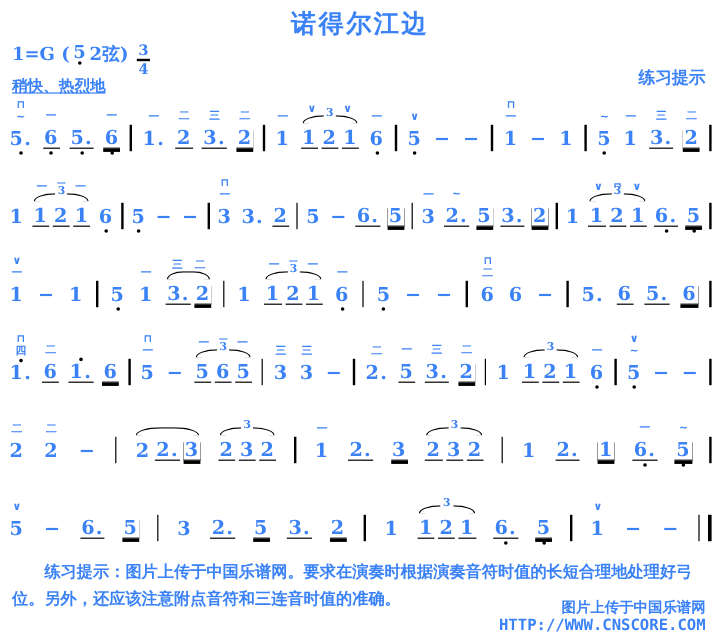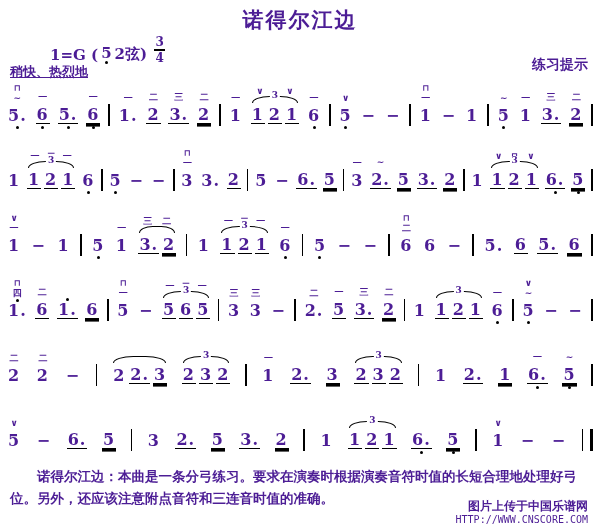--- a/index.html
+++ b/index.html
@@ -1,22 +1,22 @@
 <!DOCTYPE html>
 <html><head>
 <meta charset="utf-8">
 <style>
   html,body{margin:0;padding:0;background:#e8e8e8;}
-  .page{position:relative;width:600px;height:531px;background:#fff;color:#4c1d95;
+  .page{position:relative;width:600px;height:531px;background:#fff;color:#3b82f6;
         font-family:"Liberation Sans",sans-serif;overflow:hidden;margin:0 auto;}
   
   .title{position:absolute;top:6px;left:0;width:100%;text-align:center;
          font-size:21px;font-weight:bold;letter-spacing:2px;}
-  .keyline{position:absolute;top:36px;left:10px;display:flex;align-items:flex-end;
-           gap:3px;font-size:15px;font-weight:bold;font-family:"DejaVu Serif",serif;margin-left:40px;}
+  .keyline{position:absolute;top:36px;left:10px;display:flex;align-items:flex-start;
+           gap:3px;font-size:15px;font-weight:bold;font-family:"DejaVu Serif",serif;}
   .keynote{display:inline-flex;flex-direction:column;align-items:center;line-height:1;}
   .frac{display:inline-flex;flex-direction:column;align-items:center;line-height:1;
         font-size:12px;margin-left:4px;}
   .frac .fbar{width:11px;height:1.5px;background:#000;margin:1px 0;}
   .tempo{position:absolute;top:63px;left:10px;font-size:13px;font-weight:bold;text-decoration:underline;}
   .composer{position:absolute;top:56px;right:12px;font-size:14px;font-weight:bold;}
   
   .score{position:absolute;top:84px;left:7px;right:7px;}
   .row{display:flex;justify-content:space-between;align-items:flex-end;margin-bottom:16px;}
   .tok{display:flex;flex-direction:column;align-items:center;justify-content:flex-end;}
@@ -42,21 +42,21 @@
   .lab{position:absolute;left:50%;top:-6px;transform:translateX(-50%);background:#fff;
        padding:0 2px;font-size:9px;font-weight:bold;line-height:1;
        font-family:"DejaVu Serif",serif;}
   .gnotes{display:flex;gap:3px;align-items:flex-end;justify-content:center;}
   .sub{display:flex;flex-direction:column;align-items:center;}
   
   .practice{position:absolute;top:466px;left:10px;right:10px;font-size:13.5px;
             font-weight:bold;line-height:1.6;text-indent:2em;}
   .wm{position:absolute;top:499px;right:12px;text-align:right;line-height:1.25;}
   .wm .wm1{font-size:12px;font-weight:bold;}
-  .wm .wm2{font-size:10px;font-weight:normal;font-family:"DejaVu Sans Mono",monospace;}
+  .wm .wm2{font-size:13px;font-weight:bold;font-family:"DejaVu Sans Mono",monospace;}
 </style>
 </head>
 <body>
 
 <div class="page">
   <div class="title">诺得尔江边</div>
 
   <div class="keyline">
     <span>1=G (</span>
     <span class="keynote">
@@ -1139,19 +1139,19 @@
         <div class="tok">
           <div class="mstack"></div>
           <div class="hd"></div>
           <div class="digit">−</div>
           <div class="ld"></div>
         </div>
         <div class="bar final"></div>
       </div>
     </div>
 
-  <div class="practice">诺得尔江边：本曲是一条分弓练习。要求在演奏时根据演奏音符时值的长短合理地处理好弓位。另外，还应该注意附点音符和三连音时值的准确。</div>
+  <div class="practice">练习提示：图片上传于中国乐谱网。要求在演奏时根据演奏音符时值的长短合理地处理好弓位。另外，还应该注意附点音符和三连音时值的准确。</div>
 
   <div class="wm">
     <div class="wm1">图片上传于中国乐谱网</div>
     <div class="wm2">HTTP://WWW.CNSCORE.COM</div>
   </div>
 </div>
 
 </body></html>

